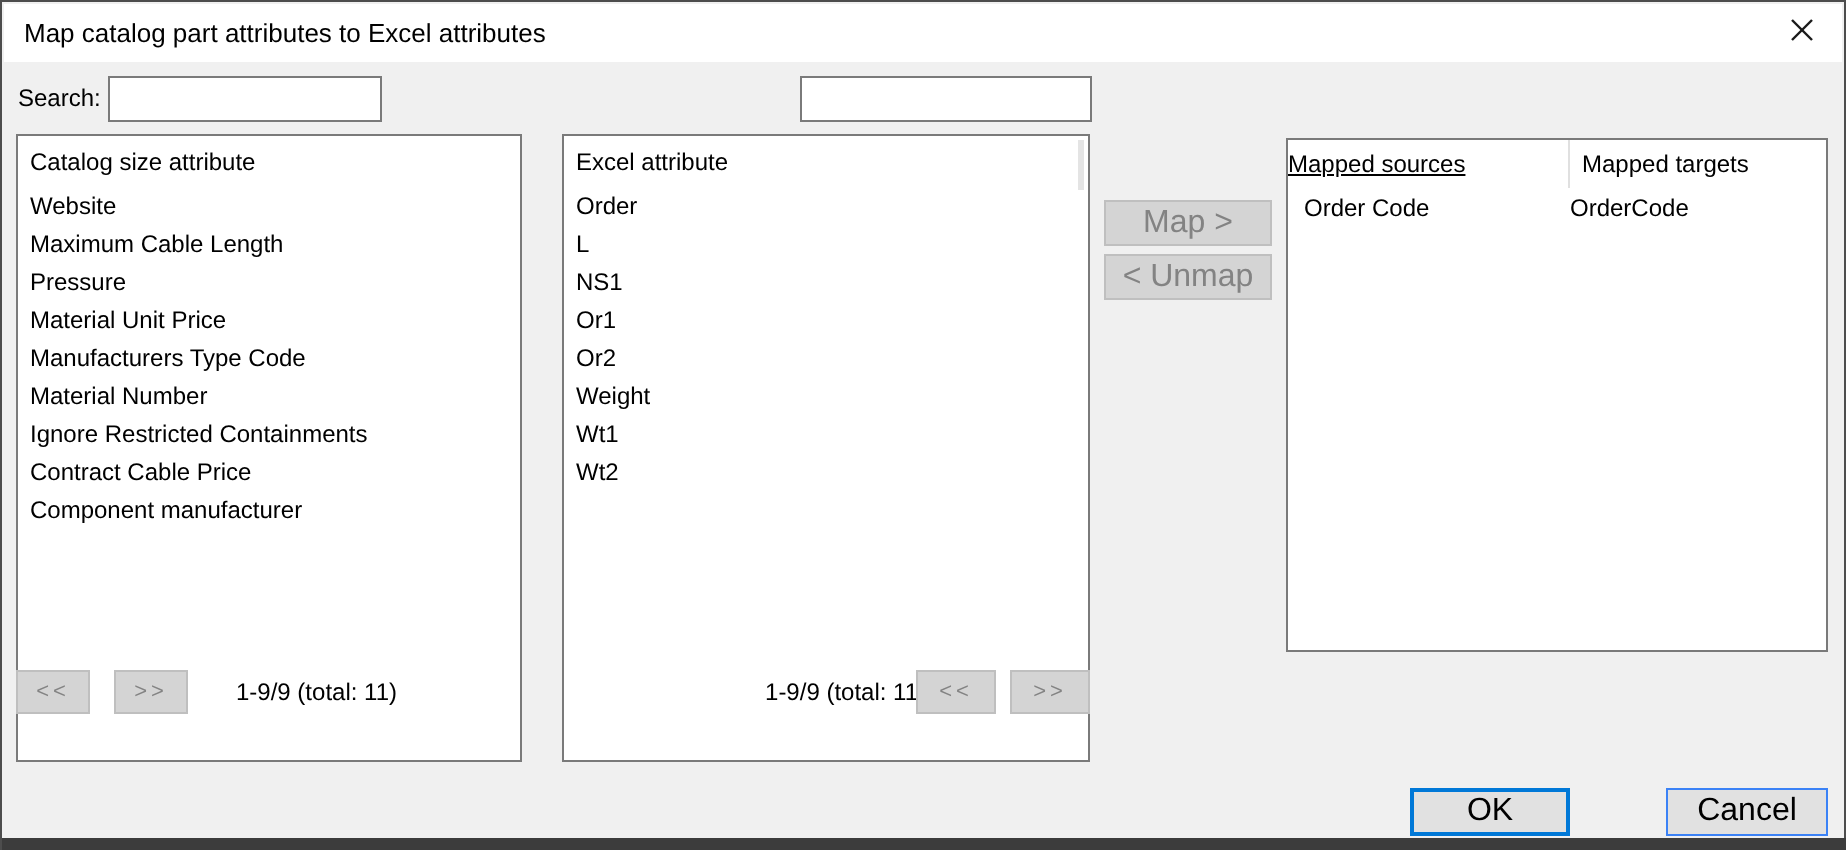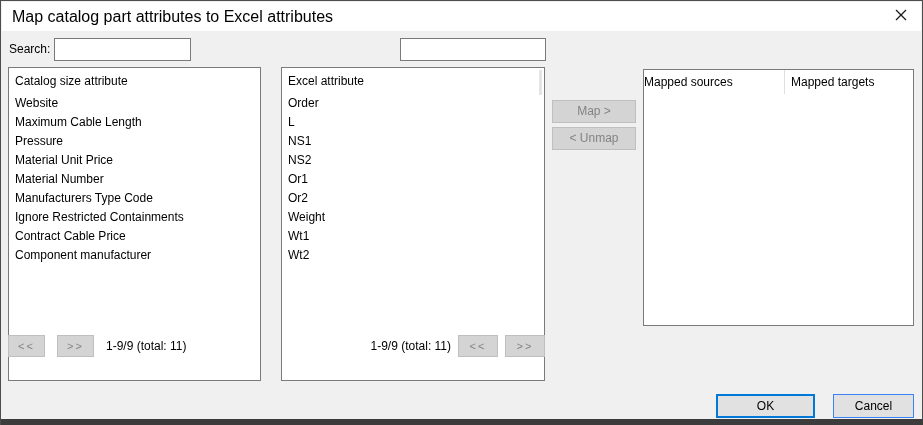--- a/index.html
+++ b/index.html
@@ -10,21 +10,21 @@
   }
   .dialog{
     position:absolute;inset:0;
     border:1px solid #4d4d4d;box-sizing:border-box;
     background:#f0f0f0;
   }
   .titlebar{
     position:absolute;left:1px;top:1px;right:1px;height:29px;
     background:#ffffff;display:flex;align-items:center;
   }
-  .title{padding-left:10px;font-size:16px;color:#000;}
+  .title{padding-left:10px;font-size:13px;color:#000;}
   .close-btn{
     position:absolute;right:4px;top:3px;width:34px;height:24px;
     display:flex;align-items:center;justify-content:center;cursor:default;
   }
   .search-label{position:absolute;left:8px;top:37px;height:23px;line-height:23px;}
   .textbox{
     position:absolute;height:23px;background:#fff;border:1px solid #7a7a7a;
     box-sizing:border-box;font-family:inherit;font-size:12px;padding:0 4px;outline:none;
   }
   #search-input-catalog{left:53px;top:37px;width:137px;}
@@ -33,51 +33,51 @@
     position:absolute;top:66px;background:#fff;border:1px solid #7a7a7a;
     box-sizing:border-box;height:314px;overflow:hidden;
   }
   #catalog-listbox{left:7px;width:253px;}
   #excel-listbox{left:280px;width:264px;}
   .list-header{height:26px;line-height:26px;padding-left:6px;color:#000;}
   .list-item{height:19px;line-height:19px;padding-left:6px;white-space:nowrap;}
   .scroll-remnant{position:absolute;right:2px;top:2px;width:3px;height:25px;background:#e4e4e4;}
   .btn{
     position:absolute;box-sizing:border-box;text-align:center;
-    font-family:inherit;font-size:12px;
+    font-family:inherit;font-size:16px;
   }
   .btn-disabled{
     background:#d4d4d4;border:1px solid #bfbfbf;color:#838383;
   }
   #map-button{left:551px;top:99px;width:84px;height:23px;line-height:21px;}
   #unmap-button{left:551px;top:126px;width:84px;height:23px;line-height:21px;text-align:center;}
   .mapped-table{
     position:absolute;left:642px;top:68px;width:271px;height:257px;
     background:#fff;border:1px solid #7a7a7a;box-sizing:border-box;overflow:hidden;
   }
   .mapped-header{display:flex;height:24px;line-height:24px;}
-  .mapped-header .hcell-sources{width:141px;padding-left:0;border-right:1px solid #e0e0e0;box-sizing:border-box;}
+  .mapped-header .hcell-sources{width:141px;padding-left:0;border-right:1px solid #e0e0e0;box-sizing:border-box;text-decoration:underline;}
   .mapped-header .hcell-targets{padding-left:6px;flex:1;}
   .mapped-row{display:flex;height:20px;line-height:20px;}
   .mapped-row .cell-source{width:135px;padding-left:8px;box-sizing:border-box;white-space:nowrap;}
   .mapped-row .cell-target{padding-left:6px;flex:1;white-space:nowrap;}
   .pager-btn{
     top:334px;height:22px;line-height:20px;letter-spacing:2px;font-size:11px;
   }
   #catalog-pager-prev{left:7px;width:37px;}
   #catalog-pager-next{left:56px;width:37px;}
   #excel-pager-prev{left:457px;width:40px;}
   #excel-pager-next{left:504px;width:40px;}
-  .pager-status{position:absolute;top:334px;height:22px;line-height:22px;}
+  .pager-status{position:absolute;top:334px;height:22px;line-height:22px;margin-left:12px;}
   #catalog-pager-status{left:105px;}
   #excel-pager-status{left:340px;width:110px;text-align:right;}
   .action-btn{
     top:393px;height:24px;background:#e1e1e1;color:#000;line-height:20px;
   }
-  #ok-button{left:704px;width:99px;border:2px solid #0078d7;margin-left:11px;}
+  #ok-button{left:704px;width:80px;border:2px solid #0078d7;}
   #cancel-button{left:832px;width:81px;border:1px solid #3b82f6;line-height:22px;}
   .bottom-strip{position:absolute;left:0;top:418px;width:923px;height:7px;background:#3c3c3c;}
 </style>
 </head>
 <body>
 
 <div class="dialog">
 
   <div class="titlebar">
     <span class="title">Map catalog part attributes to Excel attributes</span>
@@ -95,53 +95,56 @@
   <input class="textbox" id="search-input-catalog" value="" style="">
   <input class="textbox" id="search-input-excel" value="" style="">
 
   <div class="listbox" id="catalog-listbox">
     <div class="list-header">Catalog size attribute</div>
     <div>
         <div class="list-item">Website</div>
         <div class="list-item">Maximum Cable Length</div>
         <div class="list-item">Pressure</div>
         <div class="list-item">Material Unit Price</div>
+        <div class="list-item">Manufacturers Type Code</div>
         <div class="list-item">Material Number</div>
-        <div class="list-item">Manufacturers Type Code</div>
         <div class="list-item">Ignore Restricted Containments</div>
         <div class="list-item">Contract Cable Price</div>
         <div class="list-item">Component manufacturer</div>
       </div>
   </div>
 
   <div class="listbox" id="excel-listbox">
     <div class="scroll-remnant"></div>
     <div class="list-header">Excel attribute</div>
     <div>
         <div class="list-item">Order</div>
         <div class="list-item">L</div>
         <div class="list-item">NS1</div>
-        <div class="list-item">NS2</div>
         <div class="list-item">Or1</div>
         <div class="list-item">Or2</div>
         <div class="list-item">Weight</div>
         <div class="list-item">Wt1</div>
         <div class="list-item">Wt2</div>
       </div>
   </div>
 
   <div class="btn btn-disabled" id="map-button">Map &gt;</div>
   <div class="btn btn-disabled" id="unmap-button">&lt; Unmap</div>
 
   <div class="mapped-table">
     <div class="mapped-header">
       <div class="hcell-sources">Mapped sources</div>
       <div class="hcell-targets">Mapped targets</div>
     </div>
     <div>
+        <div class="mapped-row">
+          <div class="cell-source">Order Code</div>
+          <div class="cell-target">OrderCode</div>
+        </div>
         <div class="mapped-row">
         </div>
       </div>
   </div>
 
   <div class="btn btn-disabled pager-btn" id="catalog-pager-prev">&lt;&lt;</div>
   <div class="btn btn-disabled pager-btn" id="catalog-pager-next">&gt;&gt;</div>
   <div class="pager-status" id="catalog-pager-status">1-9/9 (total: 11)</div>
 
   <div class="pager-status" id="excel-pager-status">1-9/9 (total: 11)</div>

